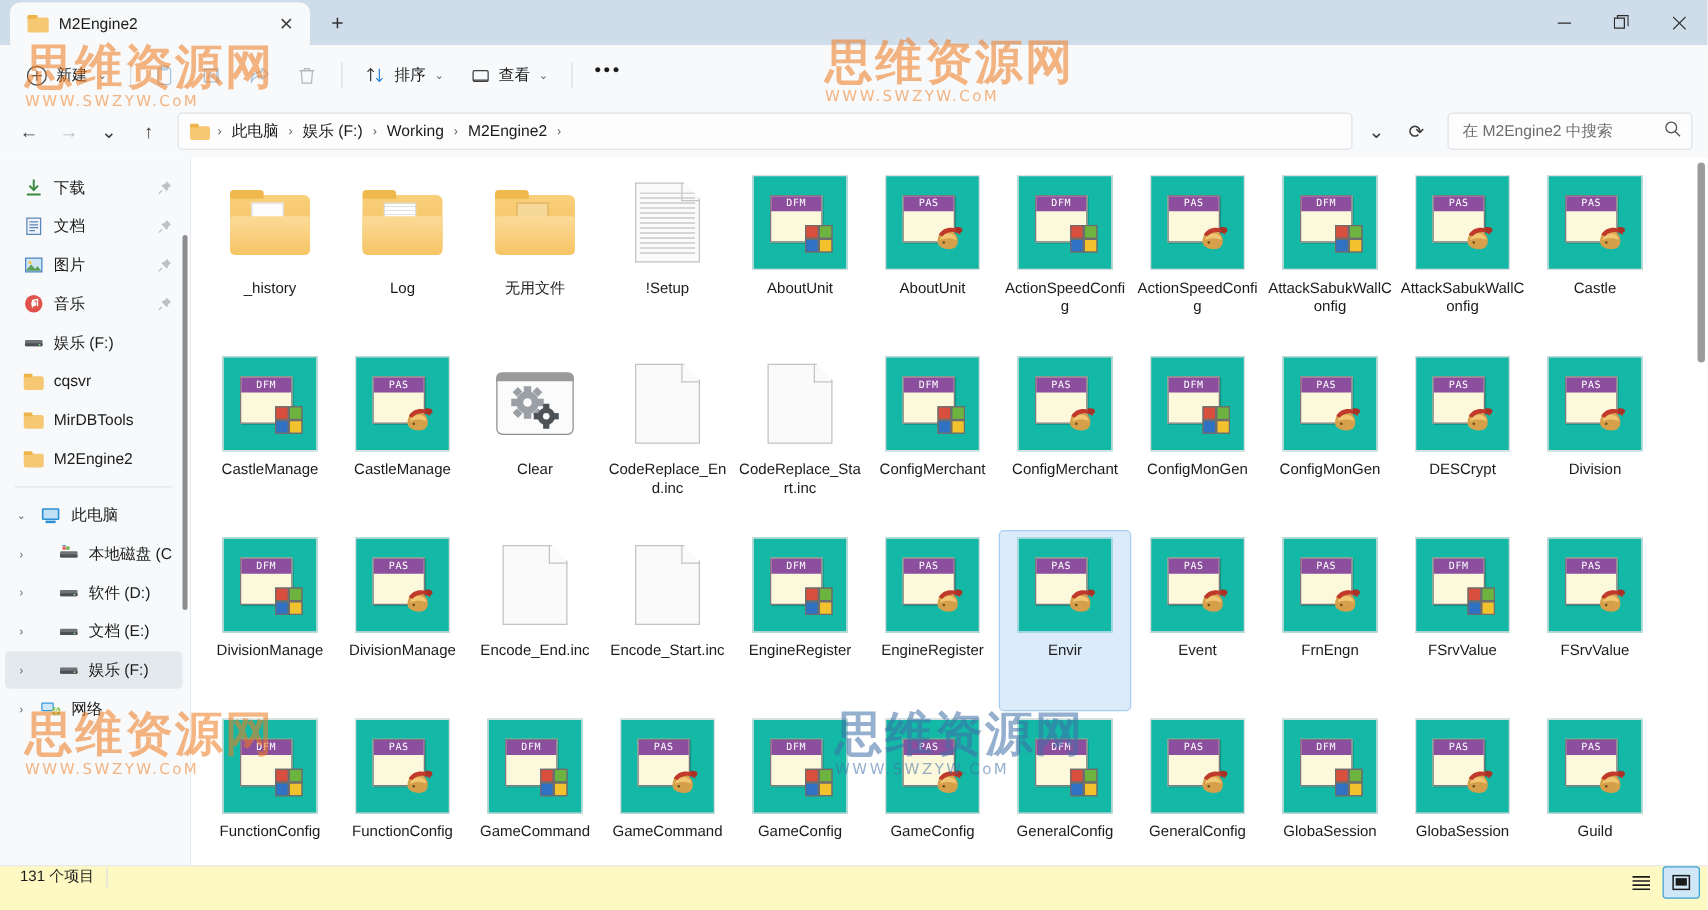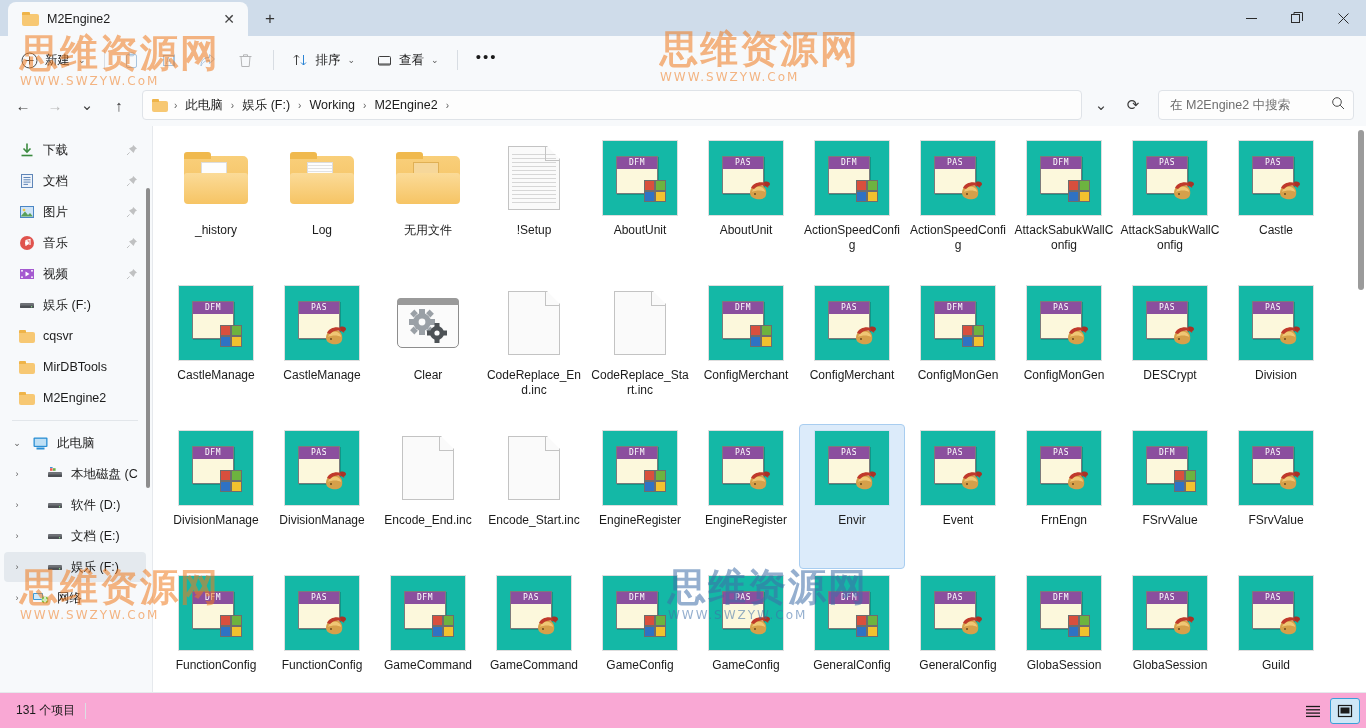--- a/index.html
+++ b/index.html
@@ -186,22 +186,22 @@
 
   
   .gearwin { width: 62px; height: 50px; position: relative; }
   .gw-frame { position: absolute; inset: 0; background: #fbfbfb; border: 1.5px solid #8d8d8d;
     border-radius: 5px; }
   .gw-top { position: absolute; left: 0; right: 0; top: 0; height: 7px;
     background: #9a9a9a; border-radius: 4px 4px 0 0; }
 
   
   .statusbar {
-    height: 36px; background: #f9a8d4; border-top: 1px solid #e6e9ed;
-    display: flex; align-items: center; padding: 0 6px 0 16px; justify-content: space-between;
+    height: 36px; background: #fef9c3; border-top: 1px solid #e6e9ed;
+    display: flex; align-items: flex-start; padding: 0 6px 0 16px; justify-content: space-between;
   }
   .status-left { display: flex; align-items: center; gap: 10px; }
   .status-text { font-size: 12px; color: #1b1b1b; }
   .status-divider { width: 1px; height: 16px; background: #dcdfe3; }
   .view-toggles { display: flex; align-items: center; gap: 2px; }
   .vtbtn { width: 30px; height: 26px; display: flex; align-items: center; justify-content: center;
     border-radius: 3px; }
   .vtbtn.active { background: #cfe7f7; border: 1px solid #3aa0d8; }
 
   
@@ -406,37 +406,20 @@
         </div>
         <div class="nav-item">
           <span class="nav-ico">
             <svg width="16" height="16" viewBox="0 0 16 16">
               <circle cx="8" cy="8" r="7" fill="#e0534d"></circle>
               <circle cx="8" cy="8" r="2" fill="#fff"></circle>
               <path d="M7 11 V5.5 L11 4.5 V10" fill="none" stroke="#fff" stroke-width="1.1"></path>
             </svg>
           </span>
           <span class="nav-label">音乐</span>
-          <span class="pin"><svg width="12" height="12" viewBox="0 0 12 12">
-              <path d="M7.2 1 L11 4.8 L9.2 5.6 L7.6 9 L3 4.4 L6.4 2.8 Z" fill="#8a8a8a"></path>
-              <line x1="3.6" y1="8.4" x2="1" y2="11" stroke="#8a8a8a" stroke-width="1"></line>
-            </svg></span>
-        </div>
-        <div class="nav-item">
-          <span class="nav-ico">
-            <svg width="16" height="16" viewBox="0 0 16 16">
-              <rect x="1" y="3" width="14" height="10" fill="#a45ad0"></rect>
-              <rect x="2.2" y="4" width="1.6" height="1.6" fill="#fff"></rect>
-              <rect x="2.2" y="10.4" width="1.6" height="1.6" fill="#fff"></rect>
-              <rect x="12.2" y="4" width="1.6" height="1.6" fill="#fff"></rect>
-              <rect x="12.2" y="10.4" width="1.6" height="1.6" fill="#fff"></rect>
-              <path d="M6.5 5.5 L10.5 8 L6.5 10.5 Z" fill="#fff"></path>
-            </svg>
-          </span>
-          <span class="nav-label">视频</span>
           <span class="pin"><svg width="12" height="12" viewBox="0 0 12 12">
               <path d="M7.2 1 L11 4.8 L9.2 5.6 L7.6 9 L3 4.4 L6.4 2.8 Z" fill="#8a8a8a"></path>
               <line x1="3.6" y1="8.4" x2="1" y2="11" stroke="#8a8a8a" stroke-width="1"></line>
             </svg></span>
         </div>
         <div class="nav-item">
           <span class="nav-ico">
             <svg width="16" height="16" viewBox="0 0 16 16">
               <rect x="1" y="6" width="14" height="5" rx="1" fill="#6f7277"></rect>
               <rect x="1" y="8.6" width="14" height="2.4" rx="0.8" fill="#4d5055"></rect>

